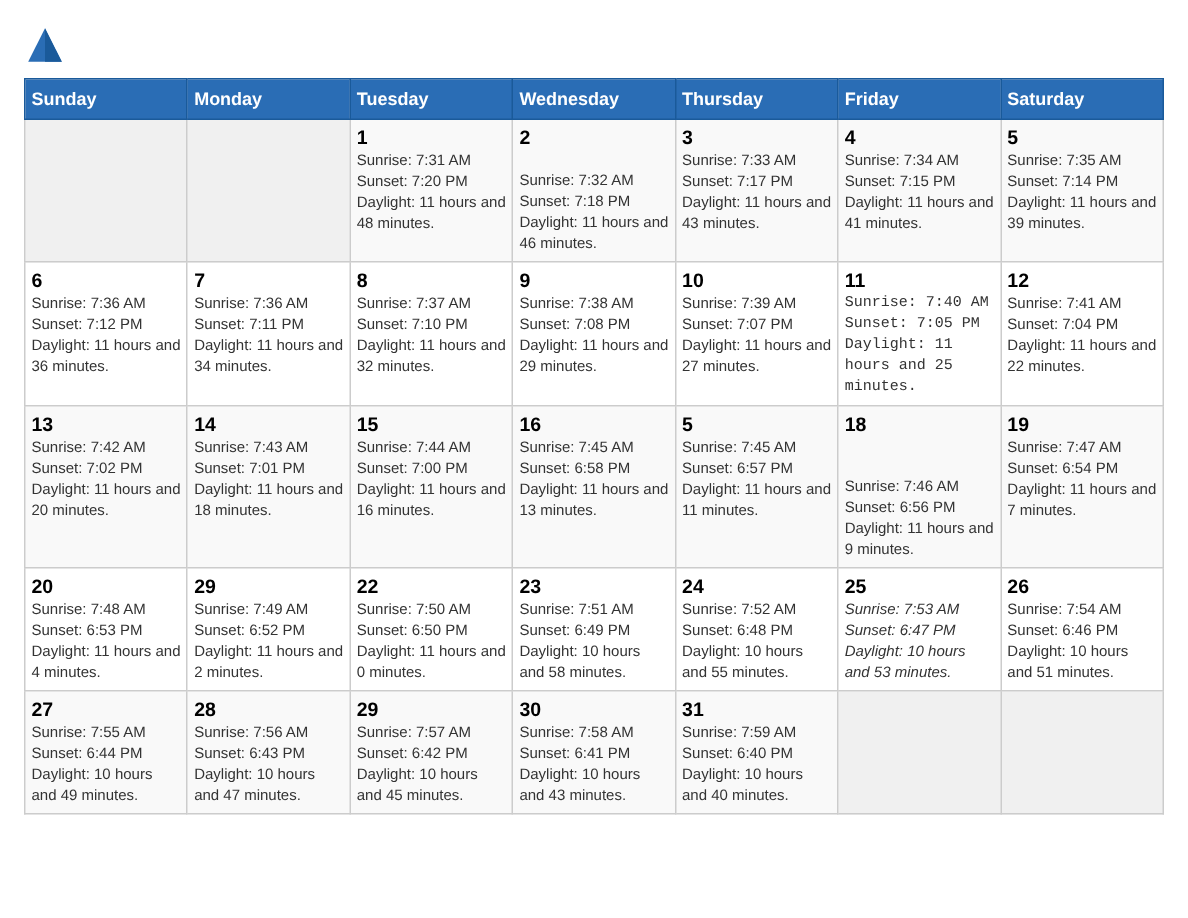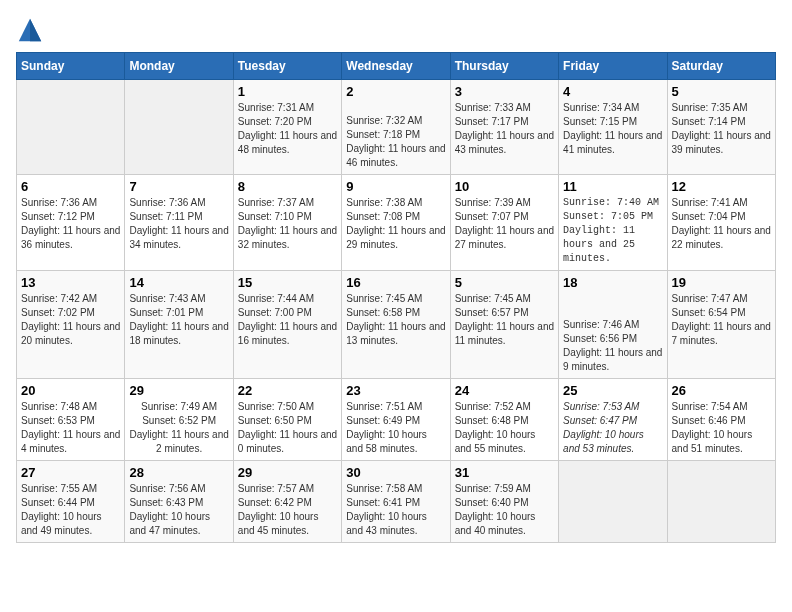--- a/index.html
+++ b/index.html
@@ -245,21 +245,21 @@
       </tr>
       <tr>
         <td>
           <span class="day-num">20</span>
           <div class="day-info" style="white-space: pre-line;">Sunrise: 7:48 AM
 Sunset: 6:53 PM
 Daylight: 11 hours and 4 minutes.</div>
         </td>
         <td>
           <span class="day-num">29</span>
-          <div class="day-info" style="white-space: pre-line; text-align: center;">Sunrise: 7:49 AM
+          <div class="day-info" style="white-space: pre-line;">Sunrise: 7:49 AM
 Sunset: 6:52 PM
 Daylight: 11 hours and 2 minutes.</div>
         </td>
         <td>
           <span class="day-num">22</span>
           <div class="day-info" style="white-space: pre-line;">Sunrise: 7:50 AM
 Sunset: 6:50 PM
 Daylight: 11 hours and 0 minutes.</div>
         </td>
         <td>

